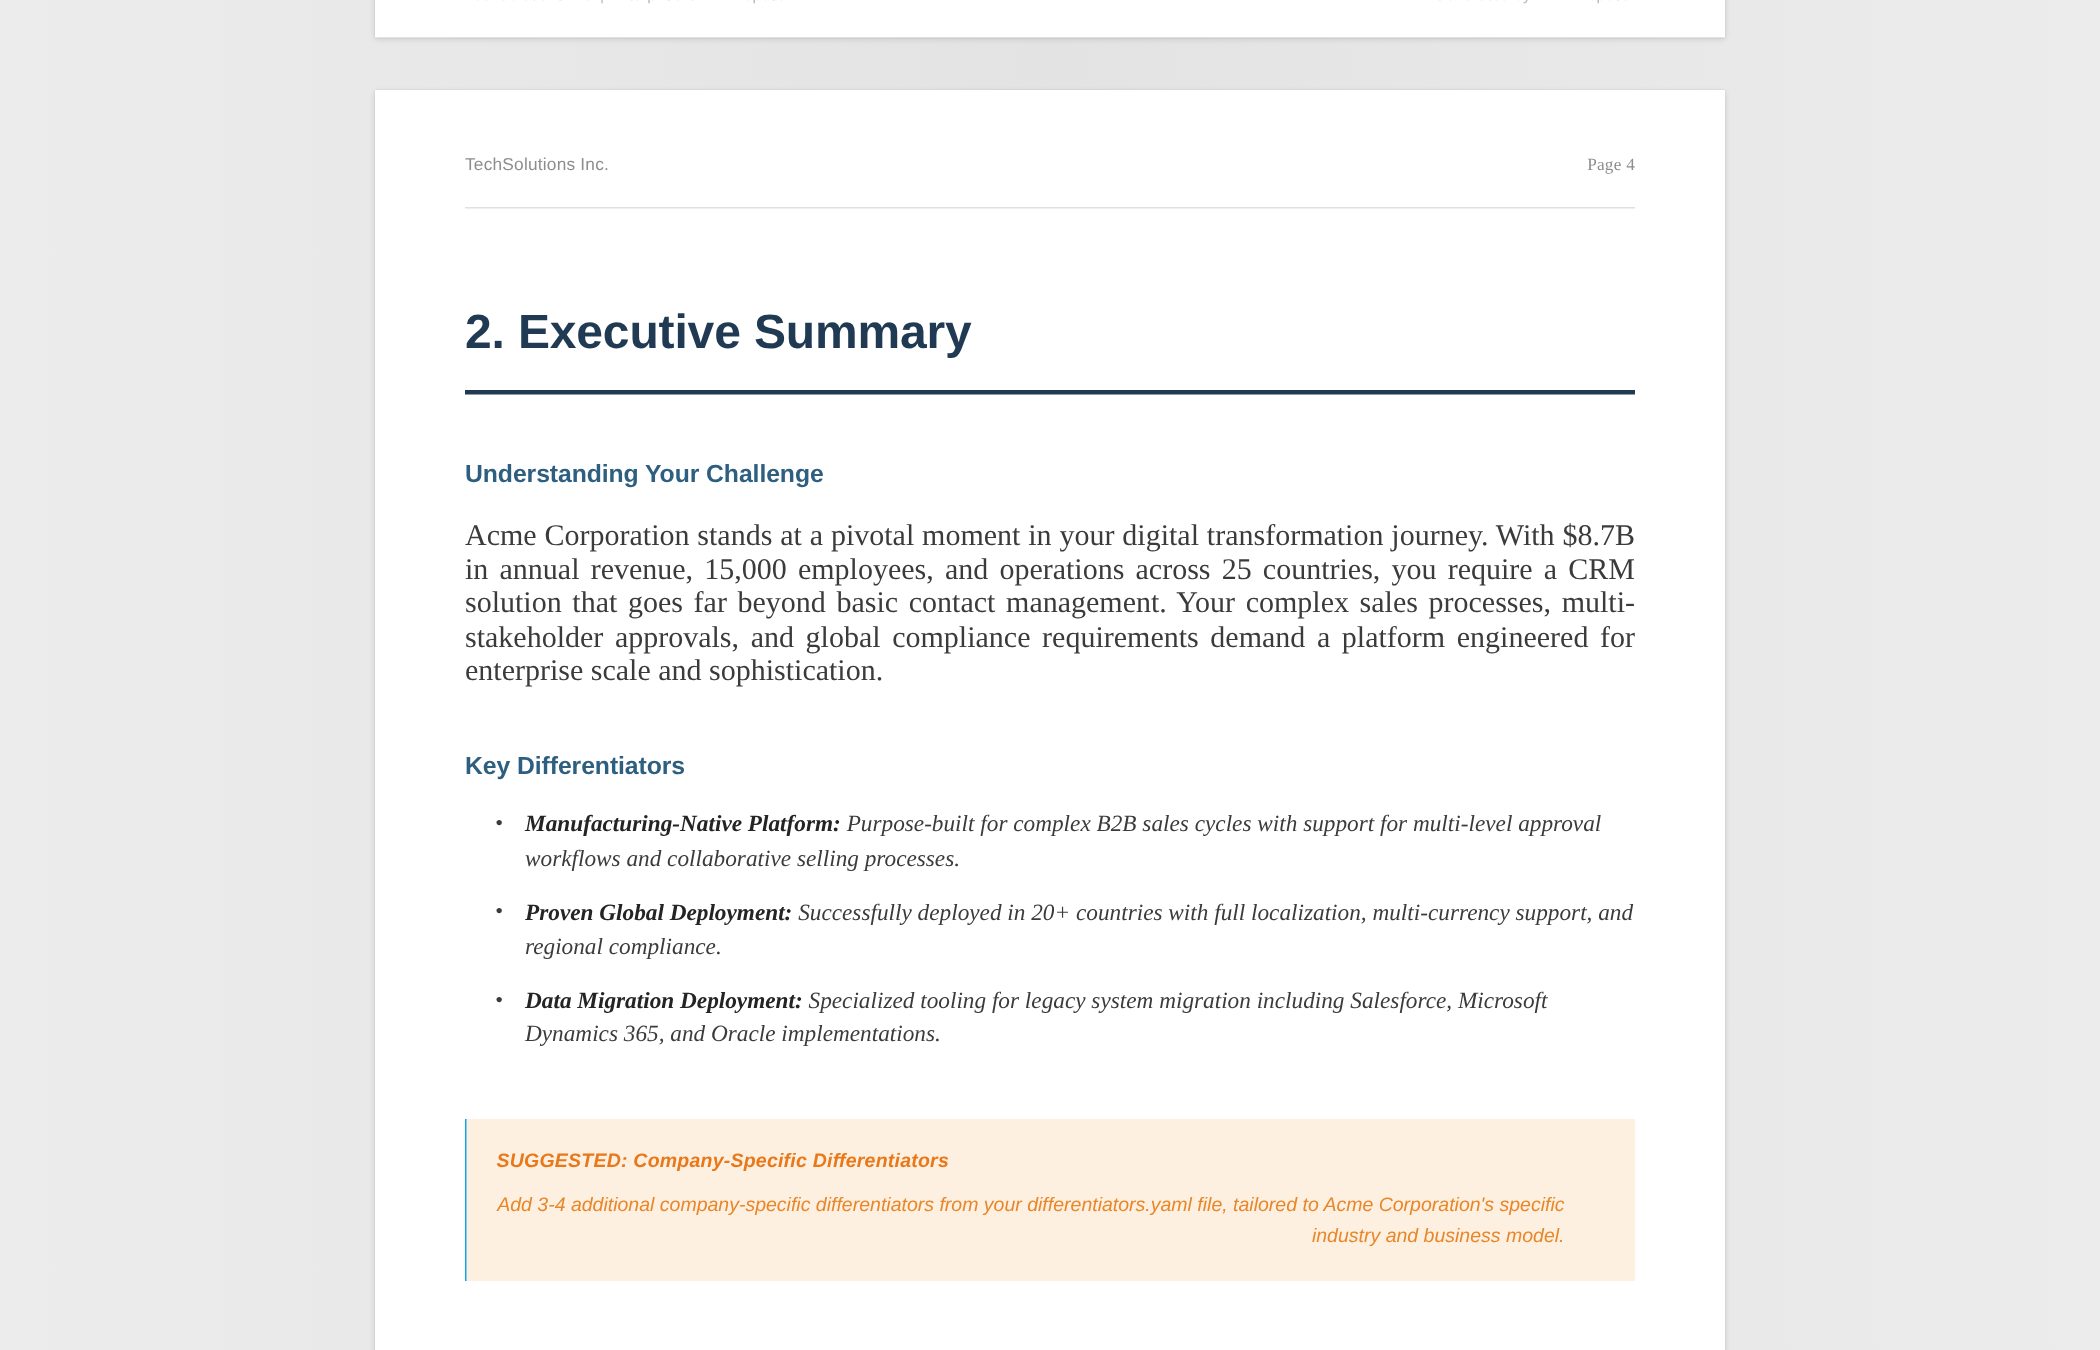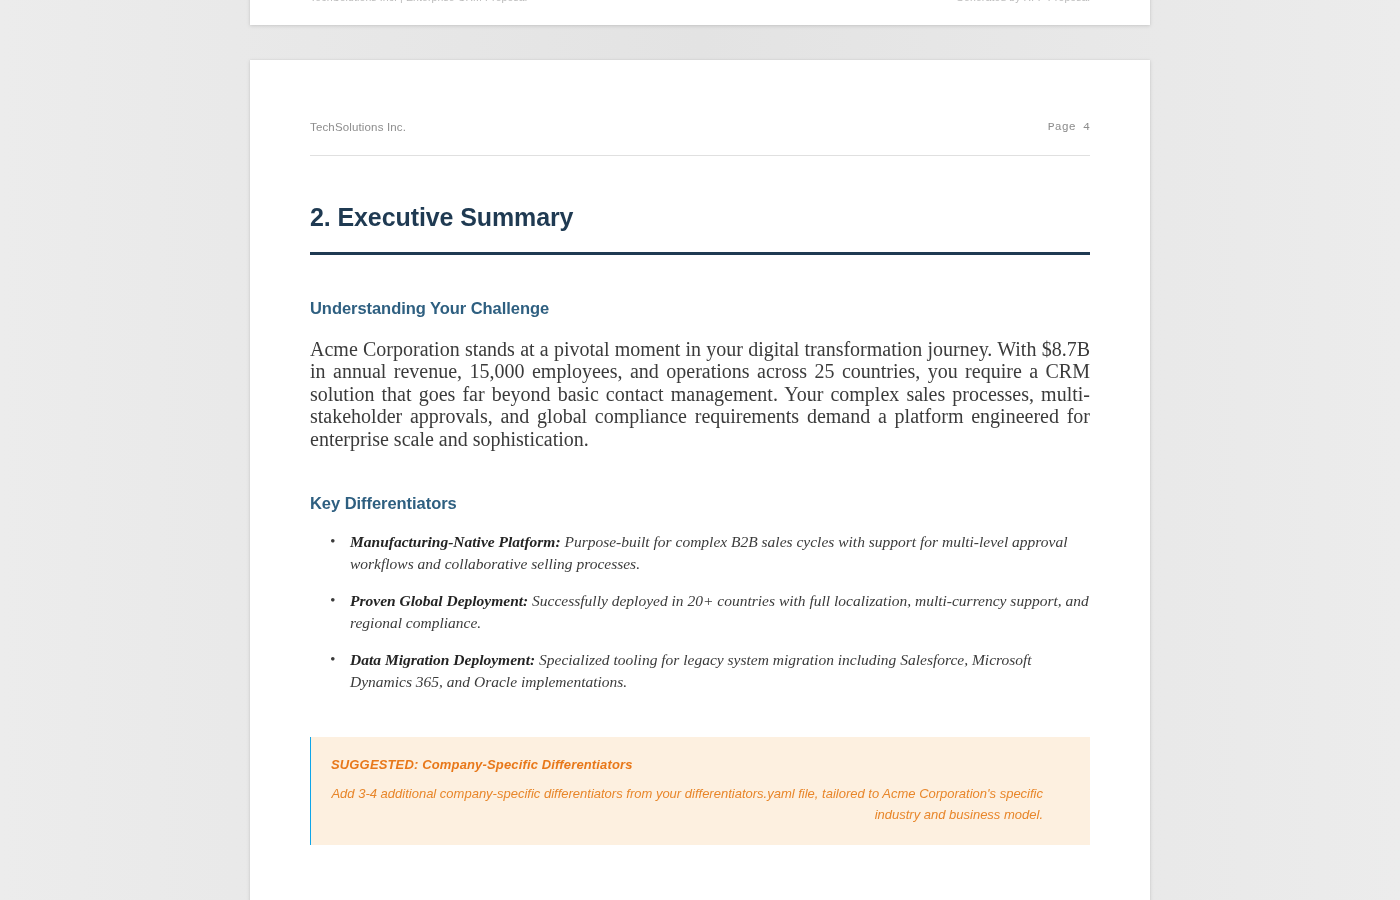--- a/index.html
+++ b/index.html
@@ -54,46 +54,46 @@
     color: #b9b9b9;
     letter-spacing: .1px;
   }
 
   
   .page-header {
     position: absolute;
     top: 0;
     left: 60px;
     right: 60px;
-    height: 96px;
+    height: 79px;
     display: flex;
     align-items: flex-end;
     justify-content: space-between;
     padding-bottom: 22px;
     border-bottom: 1px solid #e0e0e0;
     font-size: 11.5px;
     color: #8d8d8d;
     letter-spacing: .15px;
   }
   .page-header .hdr-left  { font-family: "Liberation Sans", sans-serif; }
-  .page-header .hdr-right { font-family: Liberation Mono, monospace; }
+  .page-header .hdr-right { font-family: Liberation Serif, serif; }
 
   
   .page-body {
     position: absolute;
     top: 80px;
     left: 60px;
     right: 60px;
     bottom: 0;
     padding-top: 62px;
   }
 
   h1.section-title {
     margin: 0;
-    font-size: 25px;
+    font-size: 32px;
     font-weight: bold;
     color: #1f3a52;
     font-family: "Liberation Sans", sans-serif;
     letter-spacing: -0.1px;
     line-height: 1.2;
   }
 
   .title-rule {
     margin-top: 20px;
     height: 3px;

